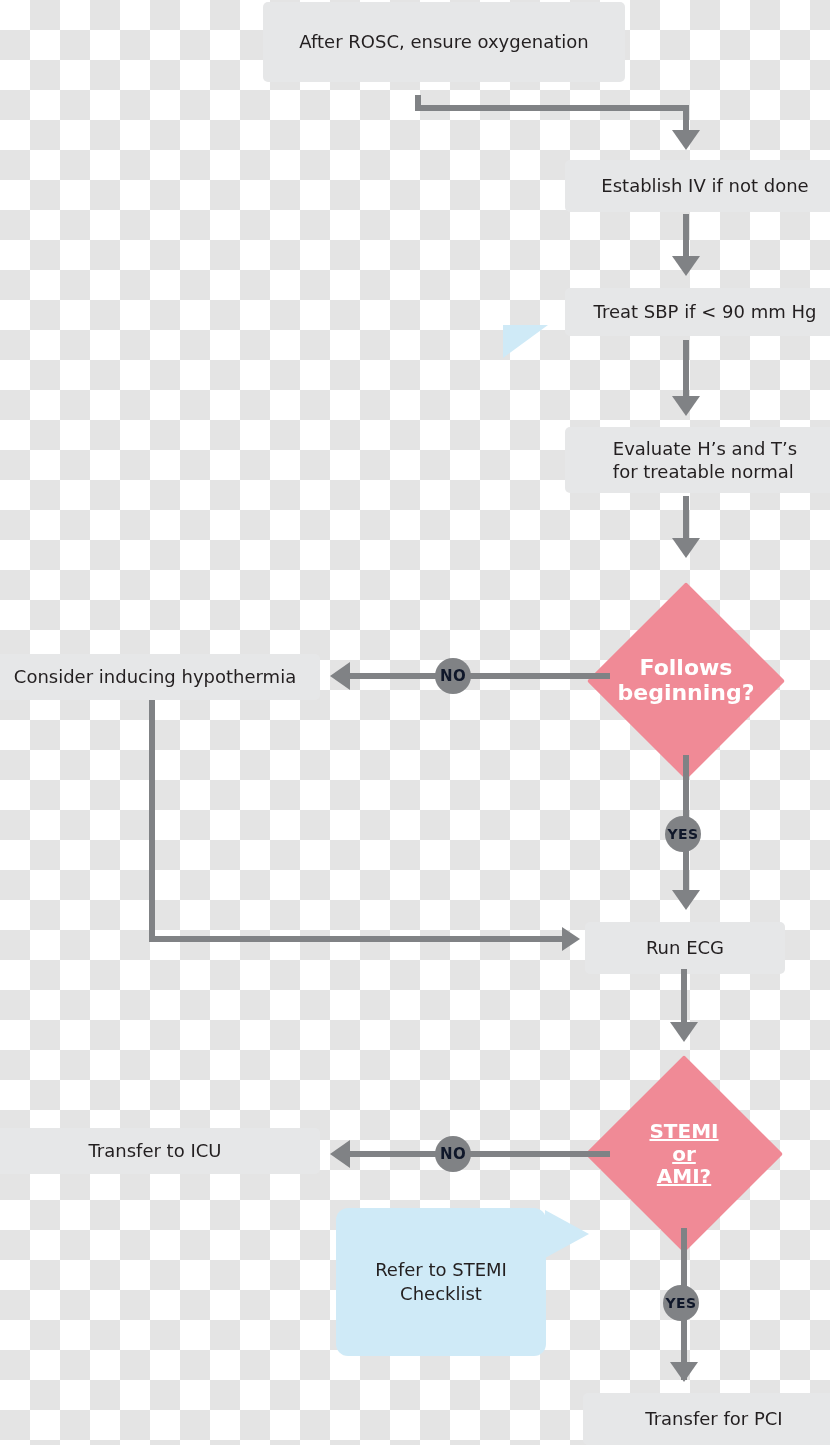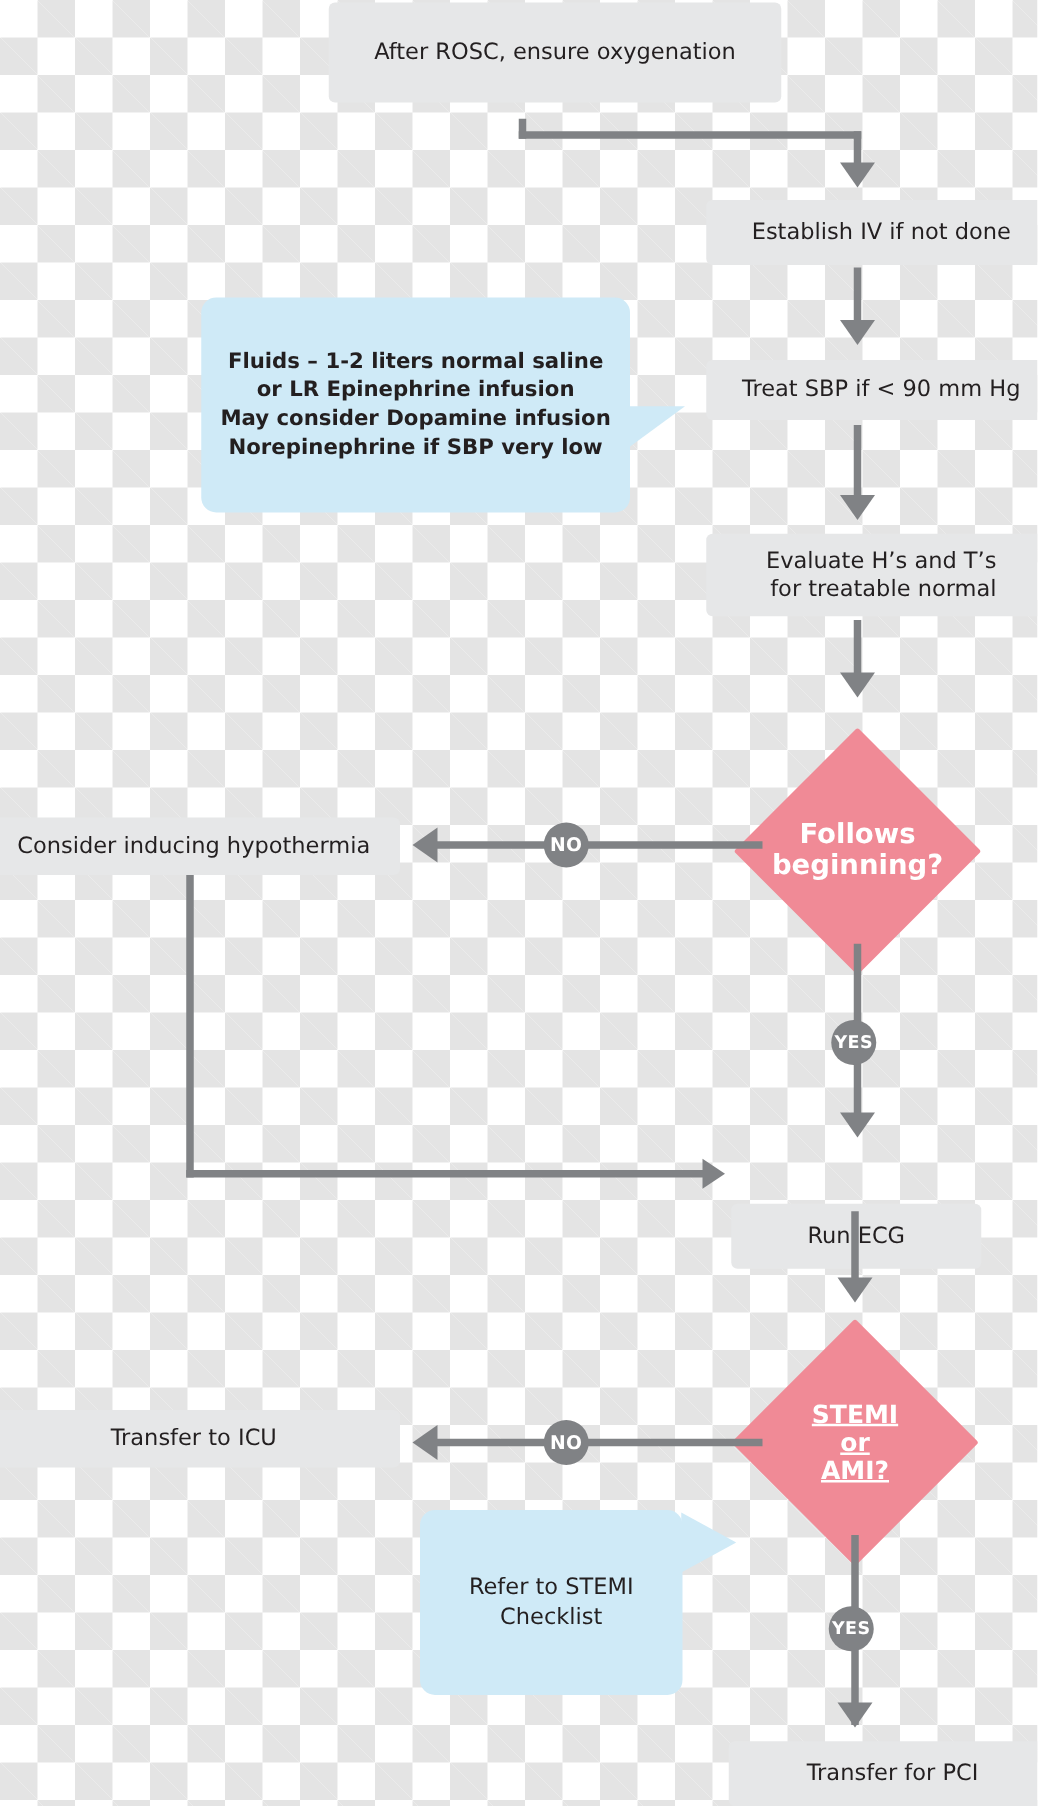--- a/index.html
+++ b/index.html
@@ -24,21 +24,21 @@
 
   
   .box {
     position: absolute;
     background: #e6e7e8;
     border-radius: 5px;
     color: #231f20;
     display: flex;
     align-items: center;
     justify-content: center;
-    text-align: right;
+    text-align: left;
     line-height: 1.28;
     box-sizing: border-box;
     padding: 6px 12px;
   }
 
   
   .diamond {
     position: absolute;
     background: #f08a96;
     transform: rotate(45deg);
@@ -104,21 +104,21 @@
     border-top: 12px solid transparent;
     border-bottom: 12px solid transparent;
     border-left: 18px solid #808285;
   }
 
   
   .badge {
     position: absolute;
     border-radius: 50%;
     background: #808285;
-    color: #ffffff;
+    color: #0f172a;
     display: flex;
     align-items: center;
     justify-content: center;
     font-weight: bold;
     letter-spacing: 0.4px;
   }
 
   
   .t15  { font-size: 15px; }
   .t17  { font-size: 17px; }
@@ -150,28 +150,20 @@
   <div class="line-v" style="left:683px; top:214px; width:6px; height:46px;"></div>
   <div class="arrow-down" style="left:672px; top:256px;"></div>
 
   <div class="box t18" style="left:565px; top:288px; width:280px; height:48px;">
     <span>Treat SBP if &lt; 90 mm Hg</span>
   </div>
 
   <div class="line-v" style="left:683px; top:340px; width:6px; height:62px;"></div>
   <div class="arrow-down" style="left:672px; top:396px;"></div>
 
-  <div class="callout t17 bold" style="left:161px; top:238px; width:343px; height:172px;">
-    <div>
-      <div>Fluids – 1-2 liters normal saline</div>
-      <div>or LR Epinephrine infusion</div>
-      <div>May consider Dopamine infusion</div>
-      <div>Norepinephrine if SBP very low</div>
-    </div>
-  </div>
   <div class="callout-tail" style="left:503px; top:325px;
               border-top:0 solid transparent;
               border-bottom:33px solid transparent;
               border-left:45px solid #cfeaf7;"></div>
 
   <div class="box t18" style="left:565px; top:427px; width:280px; height:66px;">
     <div>
       <div>Evaluate H’s and T’s</div>
       <div>for treatable normal</div>
     </div>
@@ -201,21 +193,21 @@
   <div class="line-v" style="left:149px; top:700px; width:6px; height:242px;"></div>
   <div class="line-h" style="left:149px; top:936px; width:417px; height:6px;"></div>
   <div class="arrow-right" style="left:562px; top:927px;"></div>
 
   <div class="line-v" style="left:683px; top:755px; width:6px; height:143px;"></div>
   <div class="arrow-down" style="left:672px; top:890px;"></div>
   <div class="badge t14" style="left:665px; top:816px; width:36px; height:36px; font-size:14px;">
     <span>YES</span>
   </div>
 
-  <div class="box t18" style="left:585px; top:963px; width:200px; height:52px;">
+  <div class="box t18" style="left:585px; top:922px; width:200px; height:52px;">
     <span>Run ECG</span>
   </div>
 
   <div class="line-v" style="left:681px; top:969px; width:6px; height:62px;"></div>
   <div class="arrow-down" style="left:670px; top:1022px;"></div>
 
   <div class="diamond" style="left:614px; top:1084px; width:140px; height:140px;"></div>
   <div class="diamond-label t20" style="left:604px; top:1099px; width:160px; height:110px;text-decoration:underline;">
     <div>
       <div>STEMI</div>

